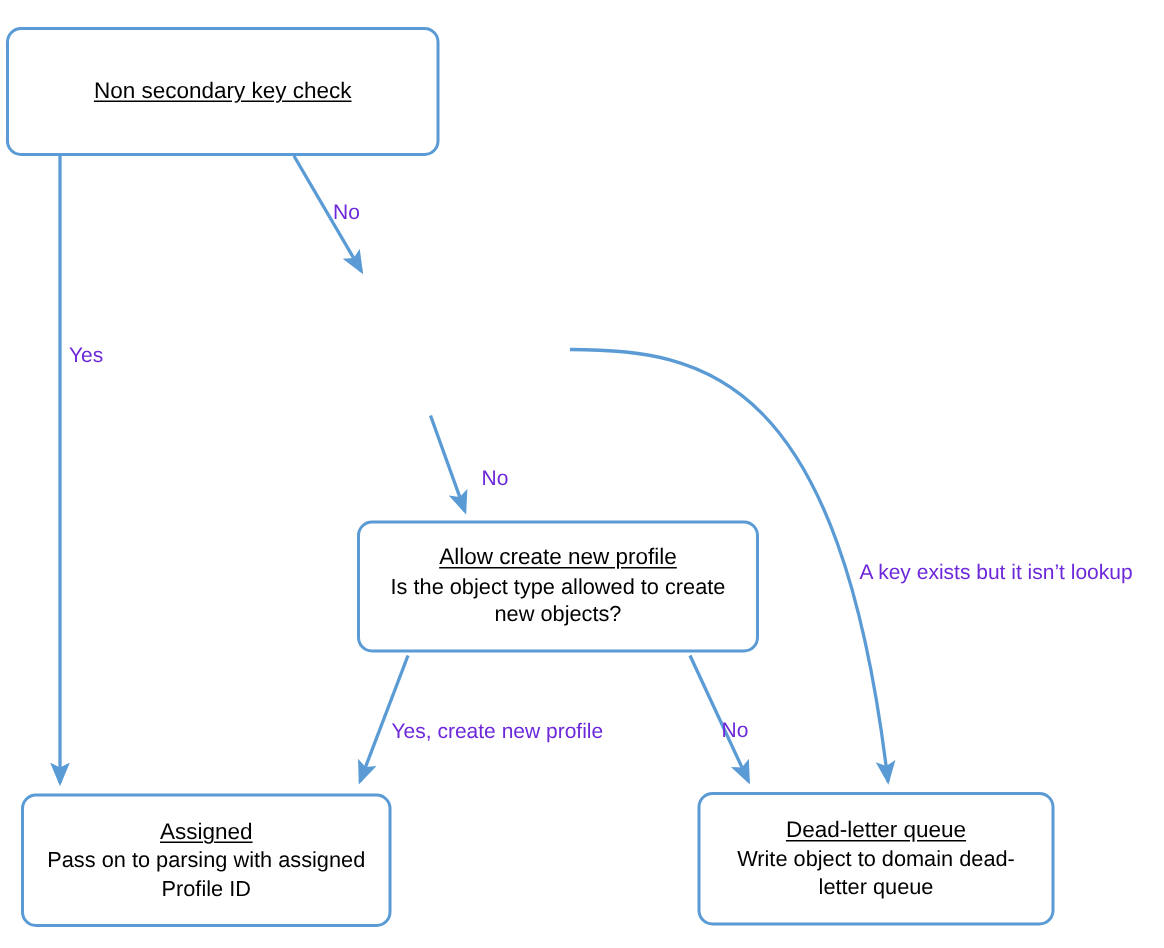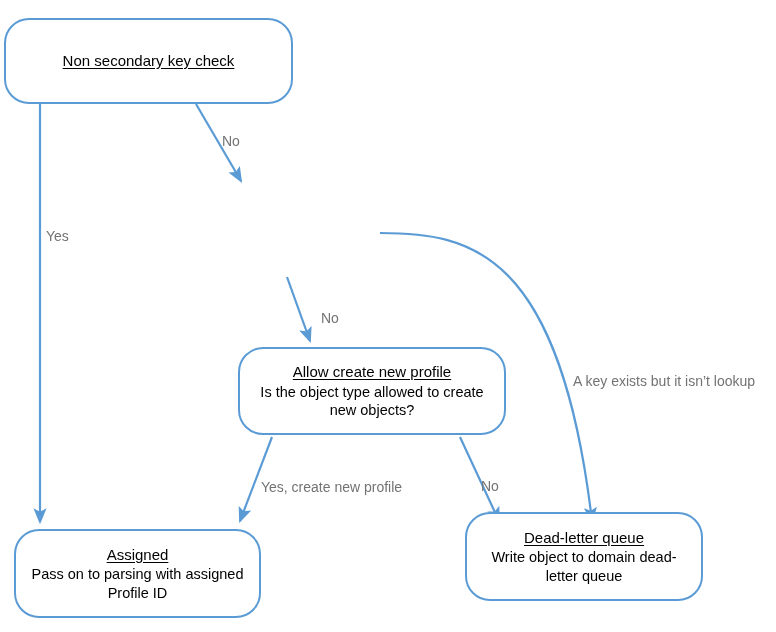--- a/index.html
+++ b/index.html
@@ -20,21 +20,21 @@
     left: 0;
     top: 0;
     width: 776px;
     height: 632px;
     pointer-events: none;
   }
   .node {
     position: absolute;
     box-sizing: border-box;
     border: 2px solid #5B9BD5;
-    border-radius: 25px;
+    border-radius: 10px;
     background: #ffffff;
     display: flex;
     flex-direction: column;
     align-items: center;
     justify-content: center;
     text-align: center;
     color: #000000;
     font-size: 14.5px;
     line-height: 1.28;
     padding: 4px 10px;
@@ -43,21 +43,21 @@
     text-decoration: underline;
     text-underline-offset: 2px;
     margin-bottom: 1px;
     font-size: 15px;
   }
   .node-body {
     font-size: 14.5px;
   }
   .edge-label {
     position: absolute;
-    color: #737373;
+    color: #6d28d9;
     font-size: 14px;
     line-height: 1.2;
     white-space: nowrap;
   }
 </style>
 </head>
 <body>
 
 <div id="canvas">
 
@@ -89,21 +89,21 @@
   <div class="node" style="left: 238px; top: 347px; width: 268px; height: 88px;">
     <div class="node-title">Allow create new profile</div>
     <div class="node-body">Is the object type allowed to create new objects?</div>
   </div>
 
   <div class="node" style="left: 14px; top: 529px; width: 247px; height: 89px;">
     <div class="node-title">Assigned</div>
     <div class="node-body">Pass on to parsing with assigned Profile ID</div>
   </div>
 
-  <div class="node" style="left: 465px; top: 512px; width: 238px; height: 89px;">
+  <div class="node" style="left: 465px; top: 528px; width: 238px; height: 89px;">
     <div class="node-title">Dead-letter queue</div>
     <div class="node-body">Write object to domain dead-letter queue</div>
   </div>
 
   <div class="edge-label" style="left: 46px; top: 228px;">Yes</div>
   <div class="edge-label" style="left: 222px; top: 133px;">No</div>
   <div class="edge-label" style="left: 321px; top: 310px;">No</div>
   <div class="edge-label" style="left: 573px; top: 373px;">A key exists but it isn’t lookup</div>
   <div class="edge-label" style="left: 261px; top: 479px;">Yes, create new profile</div>
   <div class="edge-label" style="left: 481px; top: 478px;">No</div>

